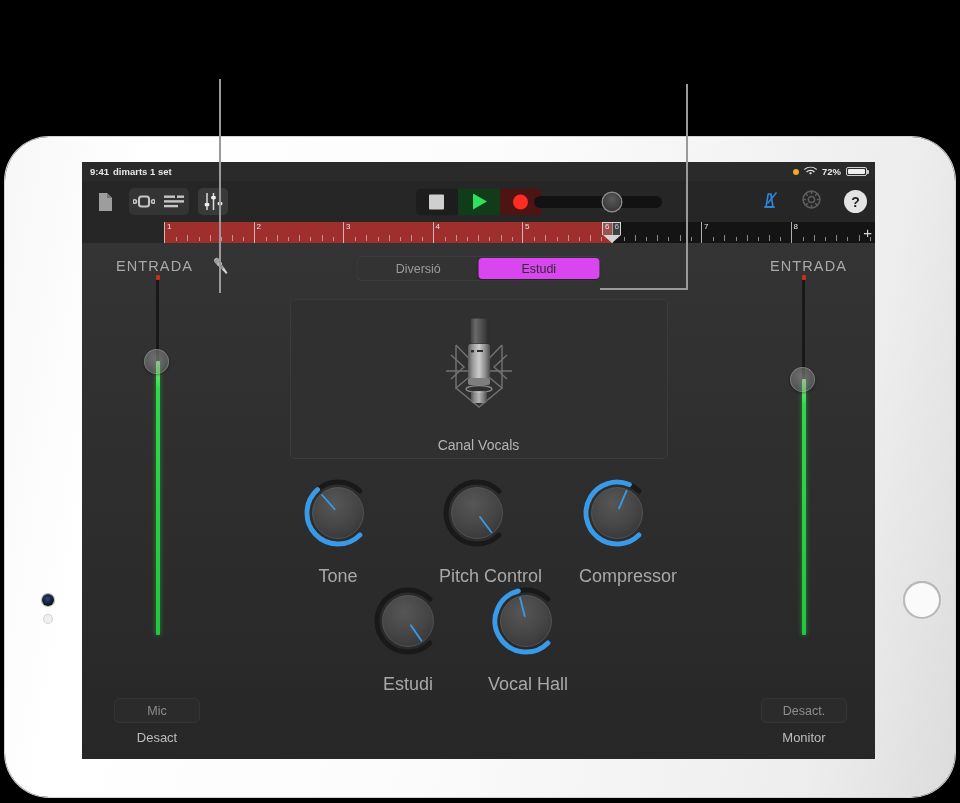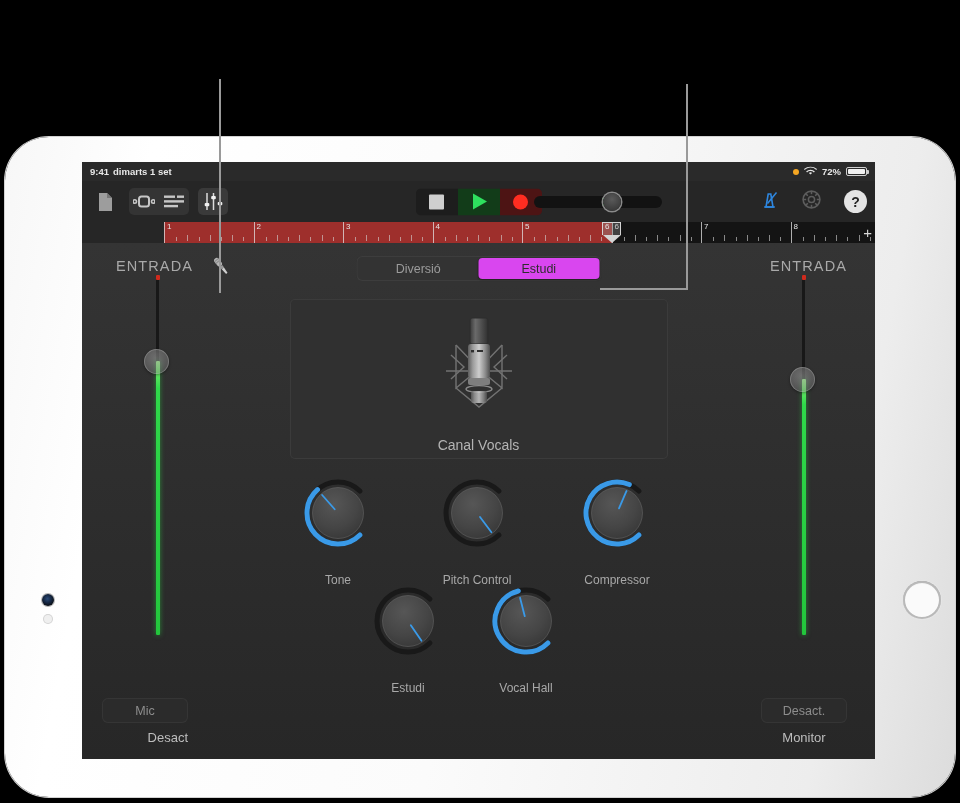--- a/index.html
+++ b/index.html
@@ -247,29 +247,29 @@
     width:25px;height:25px;border-radius:50%;
     background:radial-gradient(circle at 45% 35%,rgba(160,160,160,.55),rgba(110,110,110,.35));
     box-shadow: inset 0 0 0 1px rgba(190,190,190,.35), 0 1px 3px rgba(0,0,0,.4);
   }
 
   
   .knob-wrap{
     position:absolute; width:76px; text-align:center;
   }
   .knob-label{
-    font-size:12px; color:#a8a8a8; margin-top:22px; white-space:nowrap;
+    font-size:18px; color:#a8a8a8; margin-top:15px; white-space:nowrap;
   }
   .knob-svg{ display:block; margin:0 auto; }
 
   
   .btm{
     position:absolute; bottom:14px; width:86px; text-align:center;
   }
-  #btm-left { left:20px;text-align:right; }
+  #btm-left { left:32px; }
   #btm-right{ right:28px; }
   .btm-btn{
     height:25px; border-radius:6px; background:#2b2b2b;
     box-shadow: inset 0 0 0 1px #353535;
     display:flex;align-items:center;justify-content:center;
     font-size:12.5px; color:#8d8d8d;
   }
   .btm-cap{ font-size:13px; color:#bdbdbd; margin-top:7px; }
 </style>
 </head>

